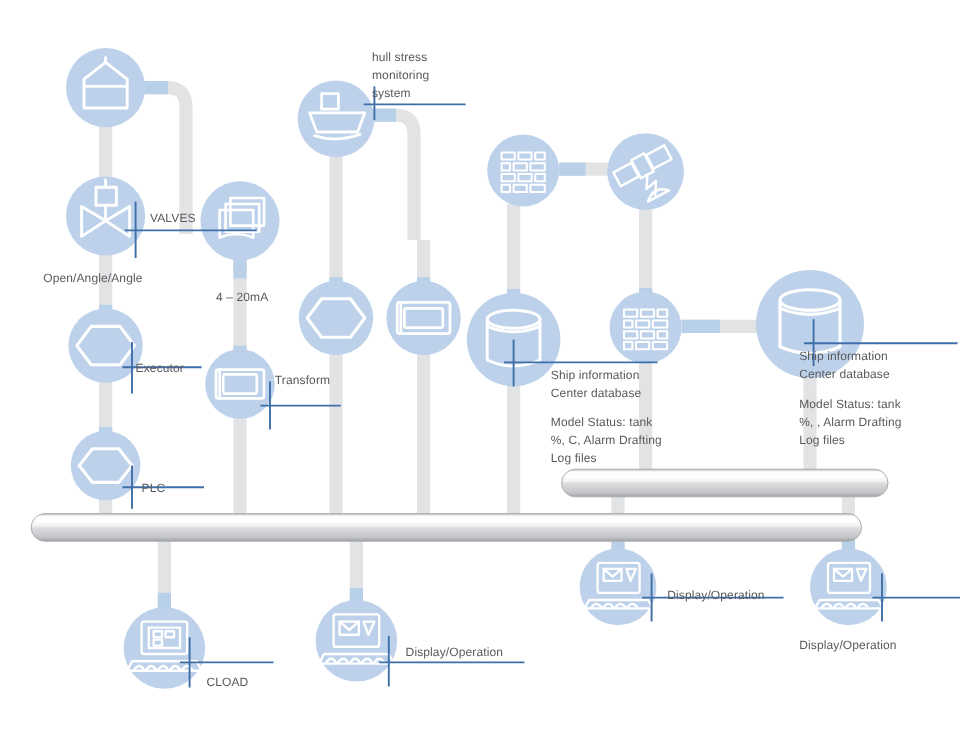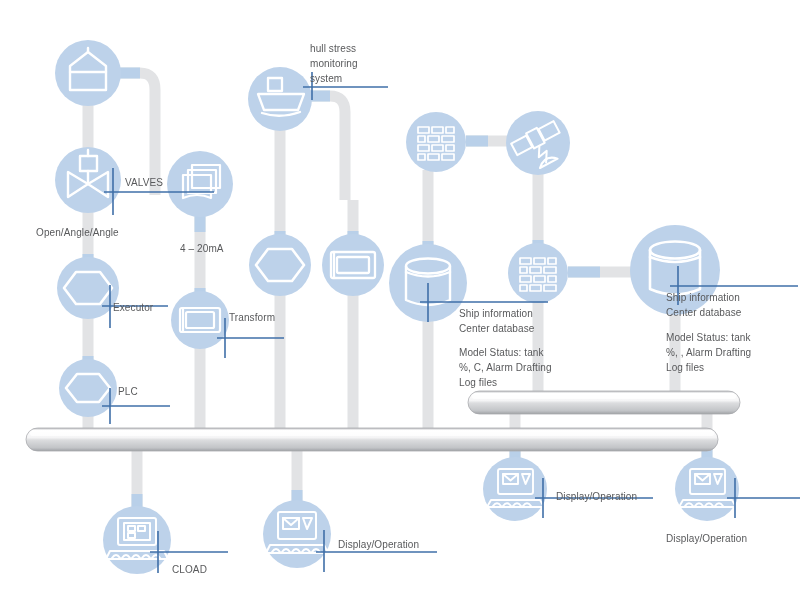--- a/index.html
+++ b/index.html
@@ -344,21 +344,21 @@
   </svg>
 
   <div class="lbl" style="left:310px;top:41px;">hull stress
 monitoring
 system</div>
   <div class="lbl" style="left:125px;top:175px;text-align:right;">VALVES</div>
   <div class="lbl" style="left:36px;top:225px;">Open/Angle/Angle</div>
   <div class="lbl" style="left:180px;top:241px;">4 – 20mA</div>
   <div class="lbl" style="left:113px;top:290px;margin-top:10px;">Executor</div>
   <div class="lbl" style="left:229px;top:310px;">Transform</div>
-  <div class="lbl" style="left:118px;top:384px;">PLC</div>
+  <div class="lbl" style="left:118px;top:400px;">PLC</div>
   <div class="lbl" style="left:172px;top:562px;">CLOAD</div>
   <div class="lbl" style="left:338px;top:537px;">Display/Operation</div>
   <div class="lbl" style="left:459px;top:306px;">Ship information
 Center database</div>
   <div class="lbl" style="left:459px;top:345px;">Model Status: tank
 %, C, Alarm Drafting
 Log files</div>
   <div class="lbl" style="left:666px;top:290px;">Ship information
 Center database</div>
   <div class="lbl" style="left:666px;top:330px;">Model Status: tank

